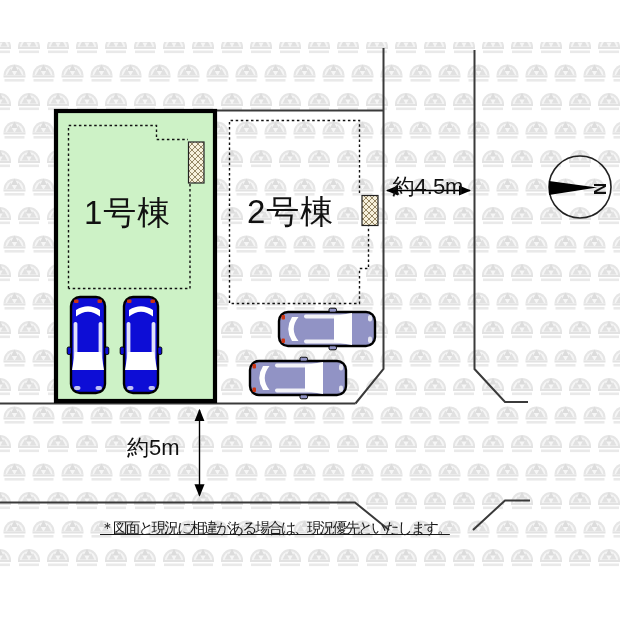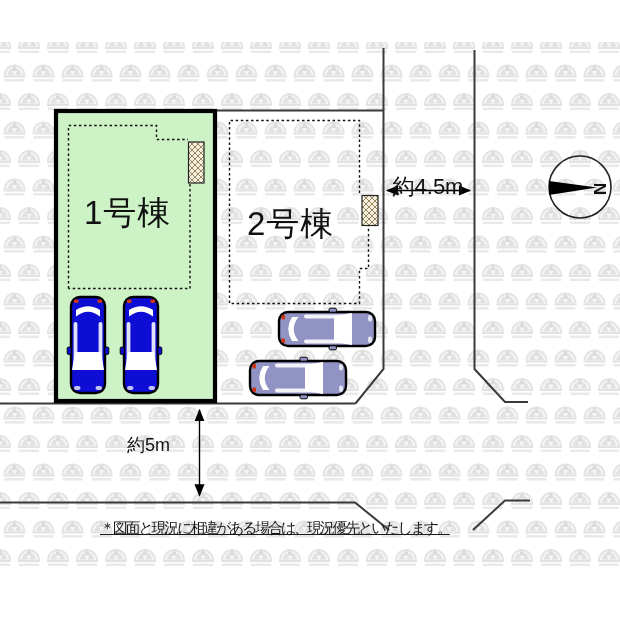--- a/index.html
+++ b/index.html
@@ -3,25 +3,25 @@
 <meta charset="utf-8">
 <style>
   html,body{margin:0;padding:0;background:#fff;}
   body{font-family:"Liberation Sans","DejaVu Sans",sans-serif;}
   .canvas{position:relative;width:620px;height:620px;background:#ffffff;overflow:hidden;}
   .canvas svg.plan{position:absolute;left:0;top:0;}
   .label{position:absolute;color:#111;white-space:nowrap;}
   .lot-label{font-size:33px;line-height:34px;letter-spacing:1px;}
   .dim-label{font-weight:400;}
   #dim-east-label{font-size:22px;left:428px;top:172px;transform:translateX(-50%);}
-  #dim-south-label{font-size:18px;left:127px;top:433px;}
+  #dim-south-label{font-size:22px;left:127px;top:433px;}
   #compass-n-label{font-size:17px;font-weight:bold;left:593px;top:179px;transform:rotate(90deg);}
   #disclaimer-note{font-size:15px;letter-spacing:-2.2px;left:100px;top:519px;color:#1a1a1a;text-decoration:underline;}
   #lot1-label{left:84px;top:196px;}
-  #lot2-label{left:247px;top:195px;margin-top:12px;}
+  #lot2-label{left:247px;top:195px;}
 </style>
 </head>
 <body>
 
 <div class="canvas">
 
   <svg class="plan" width="620" height="620" viewBox="0 0 620 620">
     <defs>
 
       <g id="wmmotif">

